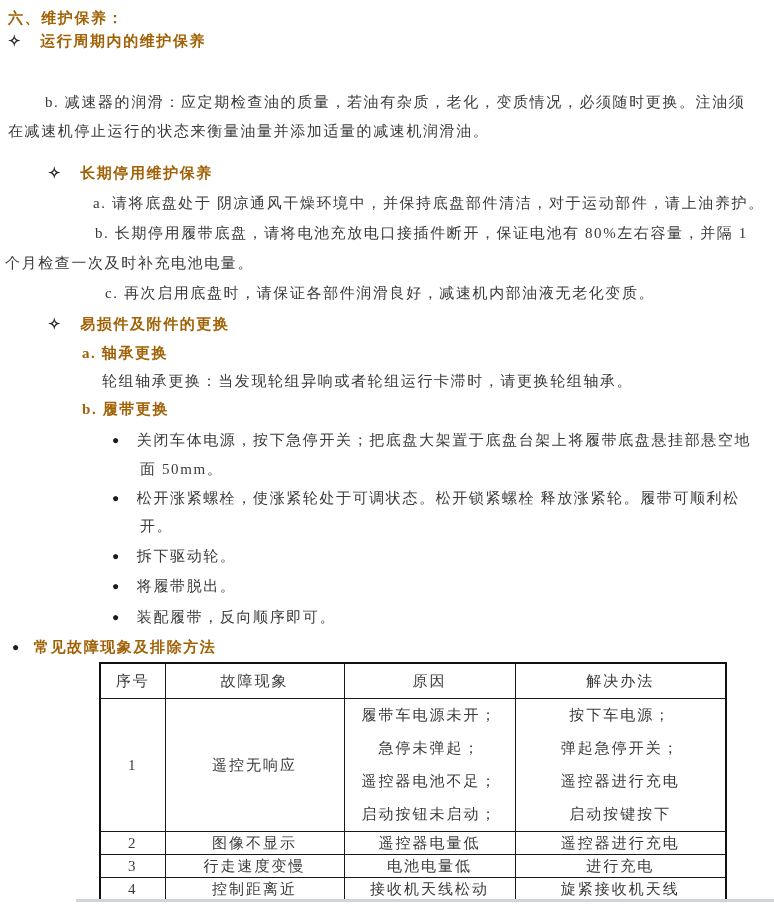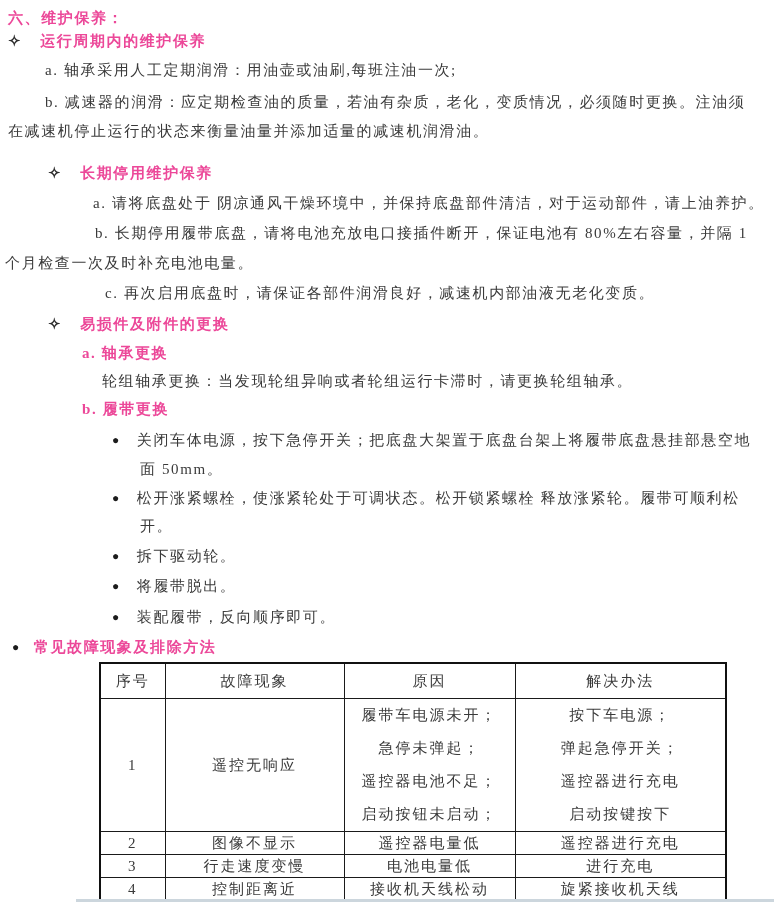--- a/index.html
+++ b/index.html
@@ -11,21 +11,21 @@
     color:#3a3a3a;
     font-size:15px;
     overflow:hidden;
   }
   .line{
     position:absolute;
     line-height:20px;
     letter-spacing:1.6px;
     white-space:nowrap;
   }
-  .bold{font-weight:bold;color:#ec4899;}
+  .bold{font-weight:bold;color:#a16207;}
   .flexline{display:flex;align-items:center;}
   .diamond{
     font-weight:bold;color:#2b2b2b;
     margin-right:18px;font-size:15px;
   }
   .dot{
     color:#1c1c1c;font-size:12px;
     margin-right:16px;line-height:20px;
   }
   .dot.small{margin-right:13px;}
@@ -63,21 +63,20 @@
 
 <div class="page">
 
   <div class="line bold" style="left:8px;top:8px;">六、维护保养：</div>
 
   <div class="line flexline" style="left:8px;top:31px;">
     <span class="diamond">✧</span>
     <span class="bold">运行周期内的维护保养</span>
   </div>
 
-  <div class="line" style="left:45px;top:60px;">a. 轴承采用人工定期润滑：用油壶或油刷,每班注油一次;</div>
   <div class="line" style="left:45px;top:92px;">b. 减速器的润滑：应定期检查油的质量，若油有杂质，老化，变质情况，必须随时更换。注油须</div>
   <div class="line" style="left:8px;top:121px;">在减速机停止运行的状态来衡量油量并添加适量的减速机润滑油。</div>
 
   <div class="line flexline" style="left:48px;top:163px;">
     <span class="diamond">✧</span>
     <span class="bold">长期停用维护保养</span>
   </div>
 
   <div class="line" style="left:93px;top:193px;">a. 请将底盘处于 阴凉通风干燥环境中，并保持底盘部件清洁，对于运动部件，请上油养护。</div>
   <div class="line" style="left:95px;top:223px;">b. 长期停用履带底盘，请将电池充放电口接插件断开，保证电池有 80%左右容量，并隔 1</div>

